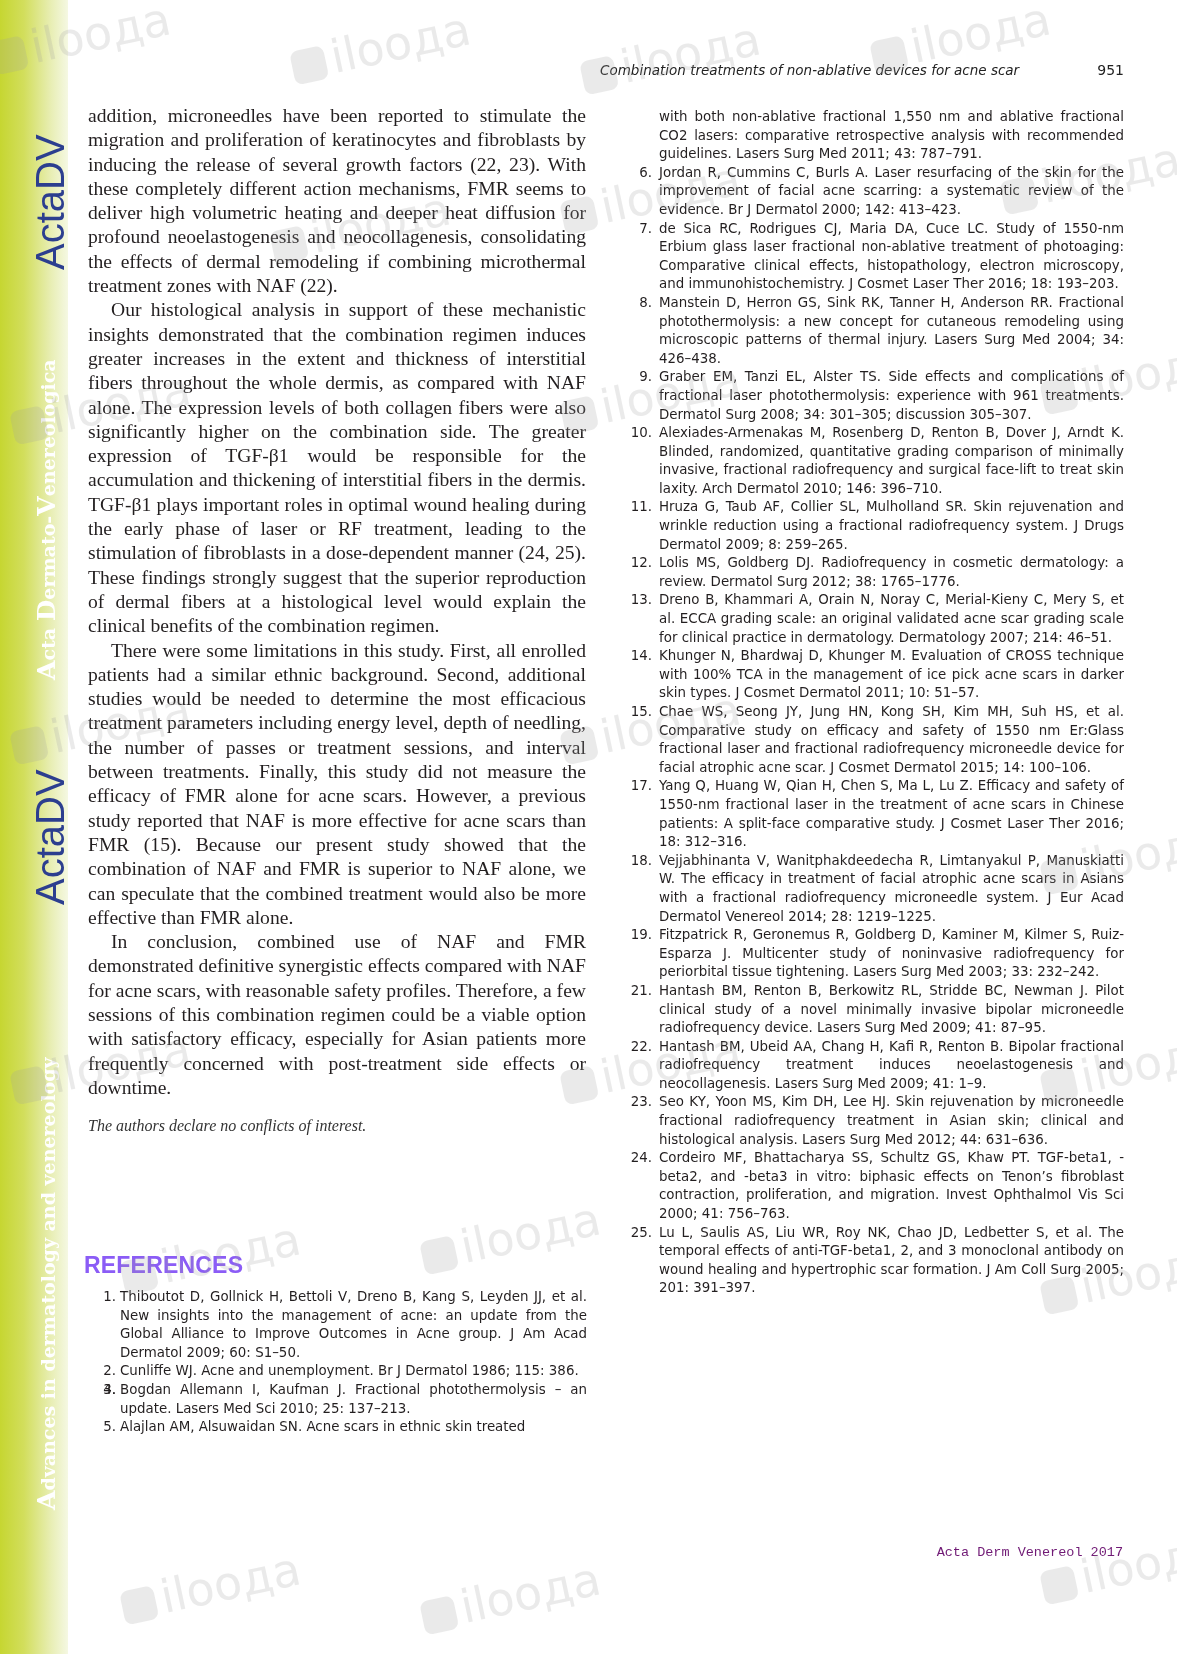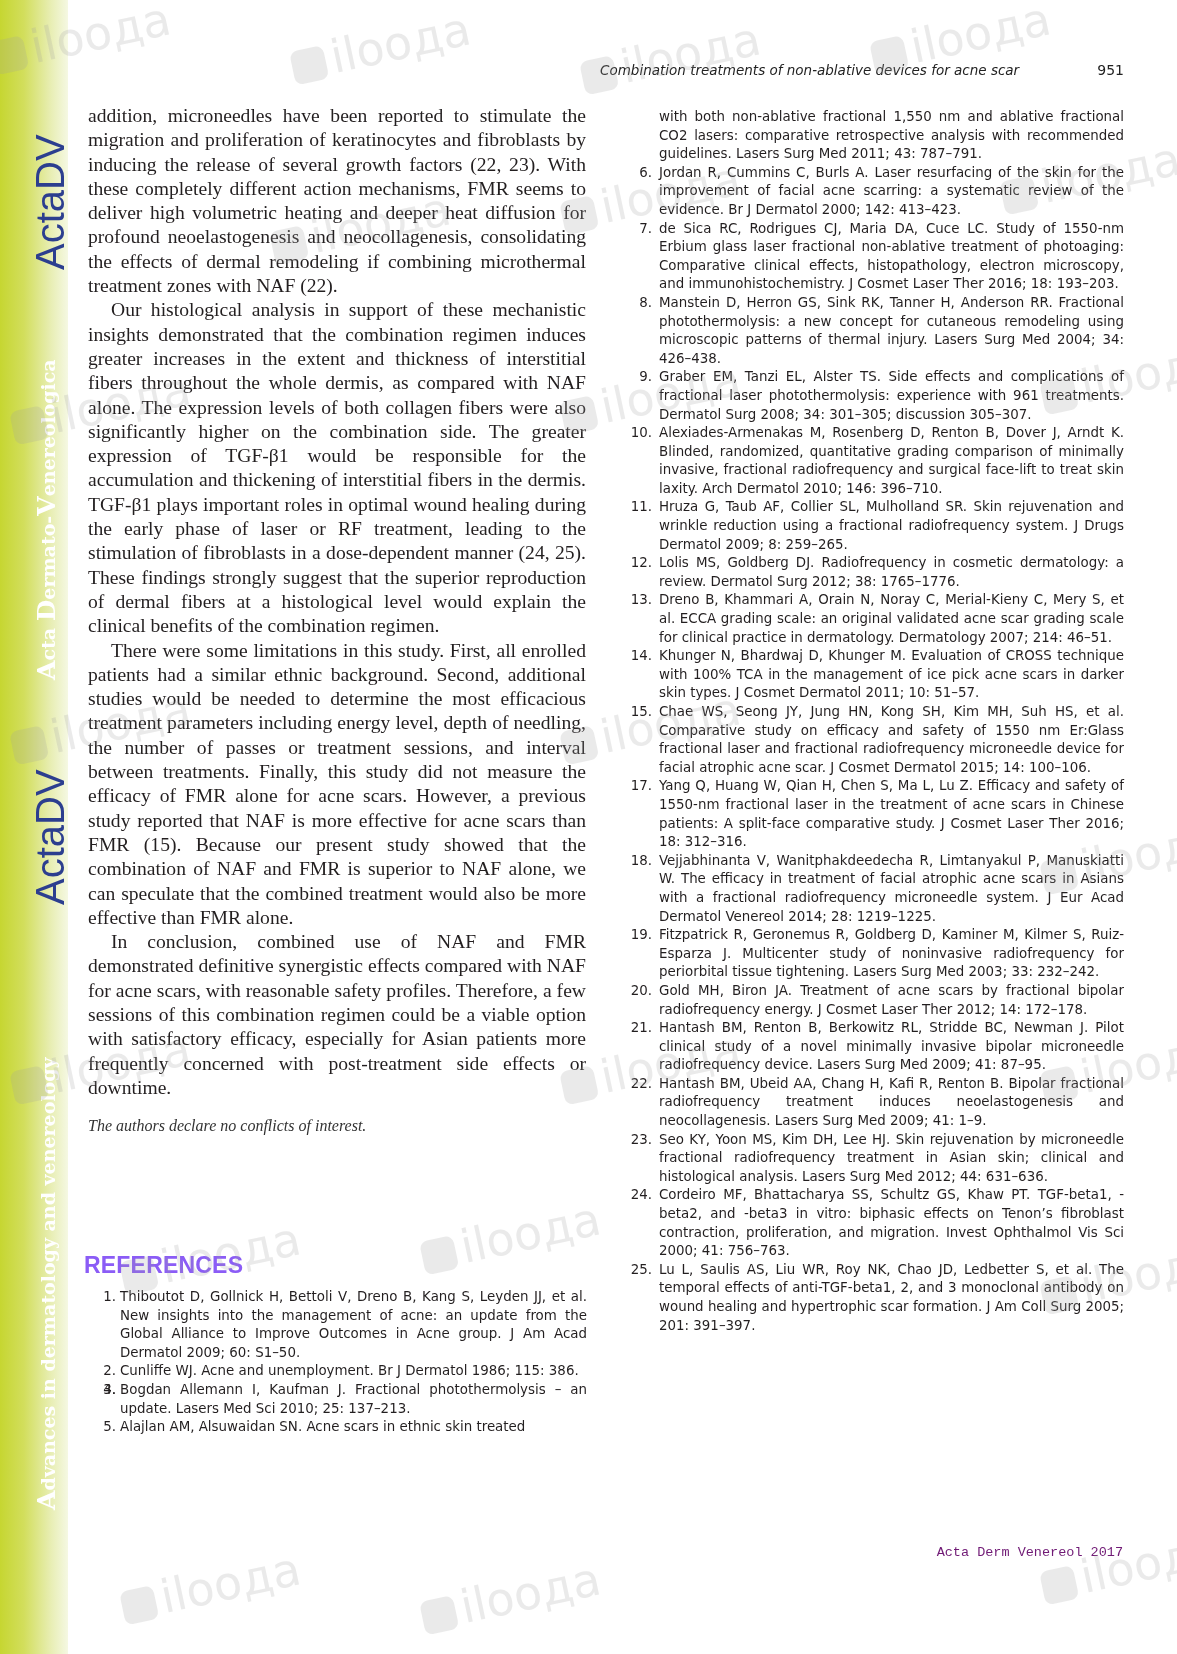--- a/index.html
+++ b/index.html
@@ -123,21 +123,20 @@
     <li><span class="num">9.</span><span>Graber EM, Tanzi EL, Alster TS. Side effects and complications of fractional laser photothermolysis: experience with 961 treatments. Dermatol Surg 2008; 34: 301–305; discussion 305–307.</span></li>
     <li><span class="num">10.</span><span>Alexiades-Armenakas M, Rosenberg D, Renton B, Dover J, Arndt K. Blinded, randomized, quantitative grading comparison of minimally invasive, fractional radiofrequency and surgical face-lift to treat skin laxity. Arch Dermatol 2010; 146: 396–710.</span></li>
     <li><span class="num">11.</span><span>Hruza G, Taub AF, Collier SL, Mulholland SR. Skin rejuvenation and wrinkle reduction using a fractional radiofrequency system. J Drugs Dermatol 2009; 8: 259–265.</span></li>
     <li><span class="num">12.</span><span>Lolis MS, Goldberg DJ. Radiofrequency in cosmetic dermatology: a review. Dermatol Surg 2012; 38: 1765–1776.</span></li>
     <li><span class="num">13.</span><span>Dreno B, Khammari A, Orain N, Noray C, Merial-Kieny C, Mery S, et al. ECCA grading scale: an original validated acne scar grading scale for clinical practice in dermatology. Dermatology 2007; 214: 46–51.</span></li>
     <li><span class="num">14.</span><span>Khunger N, Bhardwaj D, Khunger M. Evaluation of CROSS technique with 100% TCA in the management of ice pick acne scars in darker skin types. J Cosmet Dermatol 2011; 10: 51–57.</span></li>
     <li><span class="num">15.</span><span>Chae WS, Seong JY, Jung HN, Kong SH, Kim MH, Suh HS, et al. Comparative study on efficacy and safety of 1550 nm Er:Glass fractional laser and fractional radiofrequency microneedle device for facial atrophic acne scar. J Cosmet Dermatol 2015; 14: 100–106.</span></li>
     <li><span class="num">17.</span><span>Yang Q, Huang W, Qian H, Chen S, Ma L, Lu Z. Efficacy and safety of 1550-nm fractional laser in the treatment of acne scars in Chinese patients: A split-face comparative study. J Cosmet Laser Ther 2016; 18: 312–316.</span></li>
     <li><span class="num">18.</span><span>Vejjabhinanta V, Wanitphakdeedecha R, Limtanyakul P, Manuskiatti W. The efficacy in treatment of facial atrophic acne scars in Asians with a fractional radiofrequency microneedle system. J Eur Acad Dermatol Venereol 2014; 28: 1219–1225.</span></li>
     <li><span class="num">19.</span><span>Fitzpatrick R, Geronemus R, Goldberg D, Kaminer M, Kilmer S, Ruiz-Esparza J. Multicenter study of noninvasive radiofrequency for periorbital tissue tightening. Lasers Surg Med 2003; 33: 232–242.</span></li>
-    <li><span class="num">20.</span><span>Gold MH, Biron JA. Treatment of acne scars by fractional bipolar radiofrequency energy. J Cosmet Laser Ther 2012; 14: 172–178.</span></li>
     <li><span class="num">21.</span><span>Hantash BM, Renton B, Berkowitz RL, Stridde BC, Newman J. Pilot clinical study of a novel minimally invasive bipolar microneedle radiofrequency device. Lasers Surg Med 2009; 41: 87–95.</span></li>
     <li><span class="num">22.</span><span>Hantash BM, Ubeid AA, Chang H, Kafi R, Renton B. Bipolar fractional radiofrequency treatment induces neoelastogenesis and neocollagenesis. Lasers Surg Med 2009; 41: 1–9.</span></li>
     <li><span class="num">23.</span><span>Seo KY, Yoon MS, Kim DH, Lee HJ. Skin rejuvenation by microneedle fractional radiofrequency treatment in Asian skin; clinical and histological analysis. Lasers Surg Med 2012; 44: 631–636.</span></li>
     <li><span class="num">24.</span><span>Cordeiro MF, Bhattacharya SS, Schultz GS, Khaw PT. TGF-beta1, -beta2, and -beta3 in vitro: biphasic effects on Tenon’s fibroblast contraction, proliferation, and migration. Invest Ophthalmol Vis Sci 2000; 41: 756–763.</span></li>
     <li><span class="num">25.</span><span>Lu L, Saulis AS, Liu WR, Roy NK, Chao JD, Ledbetter S, et al. The temporal effects of anti-TGF-beta1, 2, and 3 monoclonal antibody on wound healing and hypertrophic scar formation. J Am Coll Surg 2005; 201: 391–397.</span></li>
   </ol>
 
 <div class="footer-journal">Acta Derm Venereol 2017</div>
 
 <div id="watermarks">

